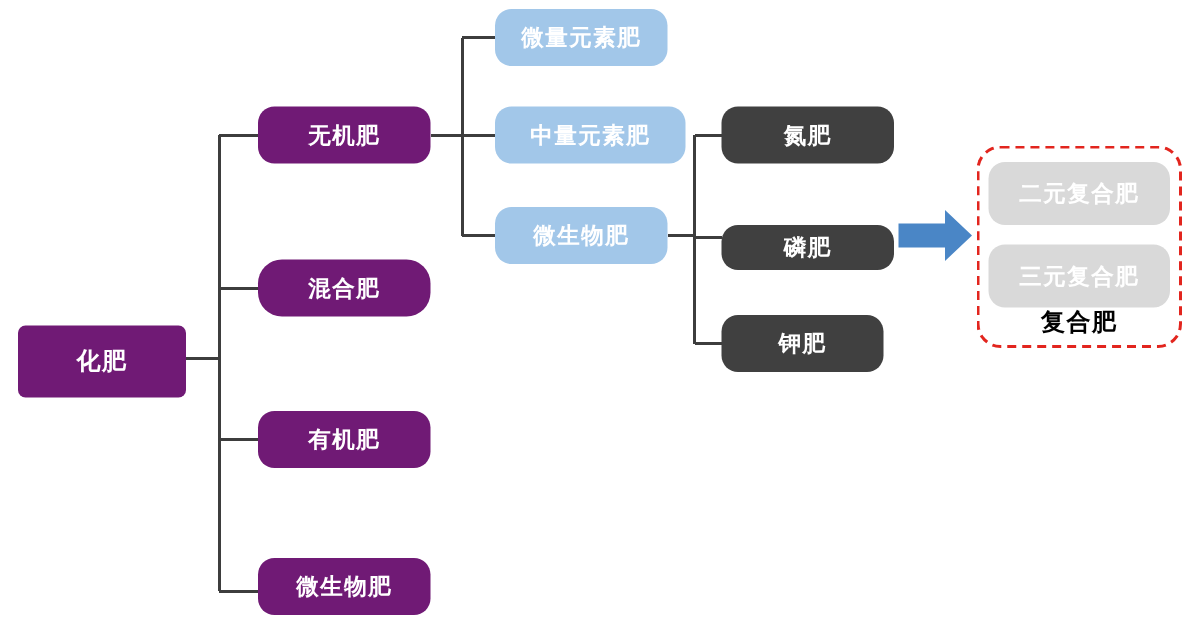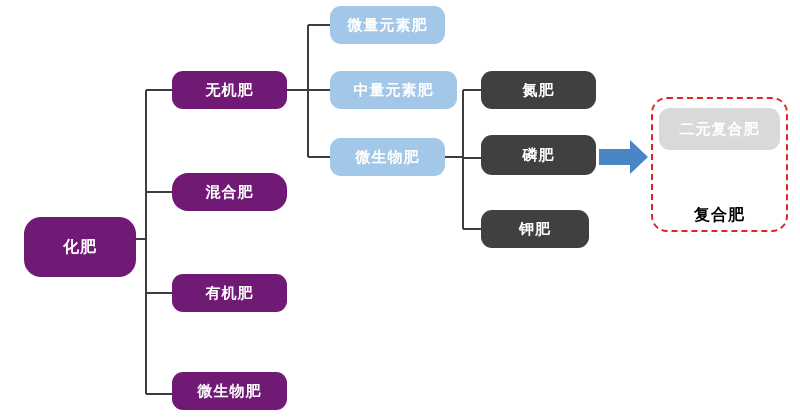--- a/index.html
+++ b/index.html
@@ -23,22 +23,22 @@
     justify-content: center;
     border-radius: 11px;
     color: #ffffff;
     font-weight: bold;
     font-size: 15px;
     letter-spacing: 1px;
     text-align: center;
     box-sizing: border-box;
   }
   .node.root {
-    left: 24px; top: 217px; width: 112px; height: 60px;
-    border-radius: 17px; font-size: 16px;
+    left: 12px; top: 217px; width: 112px; height: 48px;
+    border-radius: 5px; font-size: 16px;
   }
   .slate { background: #701a75; }
   .lightblue { background: #A2C7E9; }
   .green { background: #404040; }
   .gray  { background: #D9D9D9; }
   .dashed-group {
     position: absolute;
     left: 651px; top: 97px; width: 137px; height: 135px;
     box-sizing: border-box;
     border: 2px dashed #E2251E;
@@ -94,21 +94,22 @@
   <div class="node slate" style="left:172px; top:71px; width:115px; height:38px;">无机肥</div>
   <div class="node slate" style="left:172px; top:173px; width:115px; height:38px;border-radius:16px;">混合肥</div>
   <div class="node slate" style="left:172px; top:274px; width:115px; height:38px;">有机肥</div>
   <div class="node slate" style="left:172px; top:372px; width:115px; height:38px;">微生物肥</div>
 
   <div class="node lightblue" style="left:330px; top:6px; width:115px; height:38px;">微量元素肥</div>
   <div class="node lightblue" style="left:330px; top:71px; width:127px; height:38px;">中量元素肥</div>
   <div class="node lightblue" style="left:330px; top:138px; width:115px; height:38px;">微生物肥</div>
 
   <div class="node green" style="left:481px; top:71px; width:115px; height:38px;">氮肥</div>
-  <div class="node green" style="left:481px; top:135px; width:115px; height:40px;">磷肥</div>
+  <div class="node green" style="left:481px; top:150px; width:115px; height:30px;">磷肥</div>
   <div class="node green" style="left:481px; top:210px; width:108px; height:38px;">钾肥</div>
 
   <div class="dashed-group">
     <div class="node gray n1">二元复合肥</div>
+    <div class="node gray n2">三元复合肥</div>
     <div class="group-caption">复合肥</div>
   </div>
 
 </div>
 
 </body></html>

